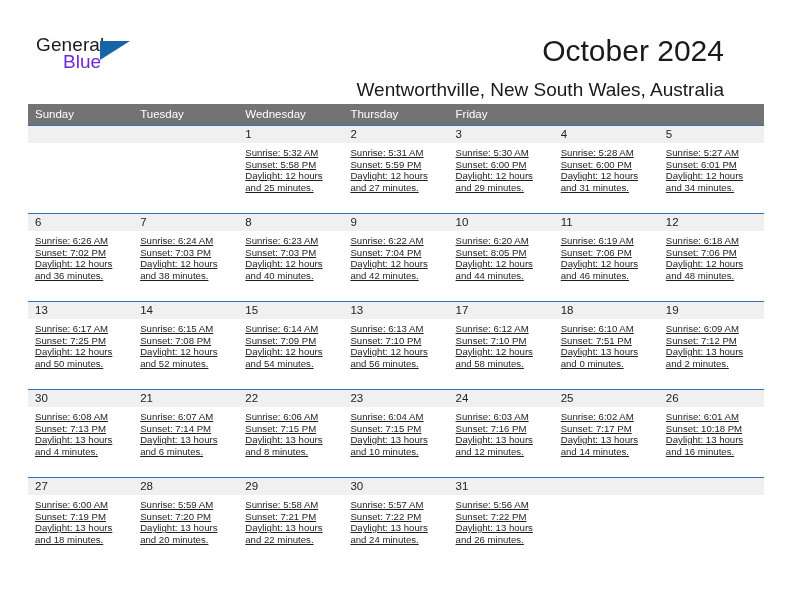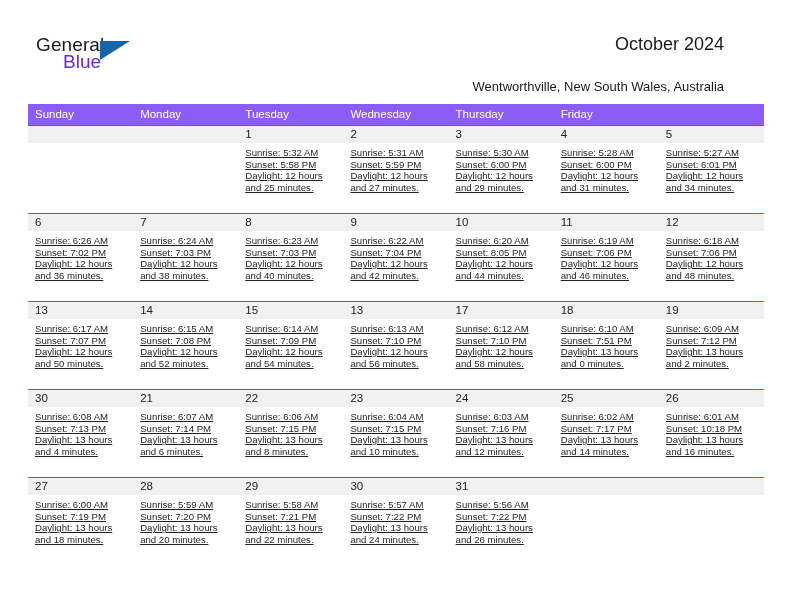--- a/index.html
+++ b/index.html
@@ -60,46 +60,46 @@
     top: 7px;
     width: 0;
     height: 0;
     border-left: 30px solid #1565a8;
     border-bottom: 19px solid transparent;
   }
   .title {
     position: absolute;
     right: 36px;
     top: 34px;
-    font-size: 18px;
+    font-size: 30px;
     color: #1a1a1a;
     text-align: right;
     white-space: nowrap;
   }
   .subtitle {
     position: absolute;
     right: 36px;
     top: 79px;
-    font-size: 13px;
+    font-size: 19px;
     color: #1a1a1a;
     text-align: right;
     white-space: nowrap;
   }
 
   
   .calendar {
     position: absolute;
     left: 28px;
     top: 104px;
     width: 736px;
   }
   .weekdays {
     display: grid;
     grid-template-columns: repeat(7, 1fr);
-    background: #8b5cf6;
+    background: #737373;
     height: 21px;
   }
   .weekday {
     color: #ffffff;
     font-size: 11.5px;
     line-height: 21px;
     padding-left: 7px;
     box-sizing: border-box;
     white-space: nowrap;
     overflow: hidden;
@@ -151,21 +151,20 @@
       <span class="logo-blue">Blue</span>
     </div>
 
     <div class="title">October 2024</div>
     <div class="subtitle">Wentworthville, New South Wales, Australia</div>
   </div>
 
   <div class="calendar">
     <div class="weekdays">
       <div class="weekday">Sunday</div>
-      <div class="weekday">Monday</div>
       <div class="weekday">Tuesday</div>
       <div class="weekday">Wednesday</div>
       <div class="weekday">Thursday</div>
       <div class="weekday">Friday</div>
     </div>
 
     <div class="week">
       <div class="cell empty">
         <div class="daynum-strip"></div>
 
@@ -285,21 +284,21 @@
           <div>and 48 minutes.</div>
         </div>
       </div>
     </div>
 
     <div class="week">
       <div class="cell">
         <div class="daynum-strip">13</div>
         <div class="info">
           <div>Sunrise: 6:17 AM</div>
-          <div>Sunset: 7:07 PM</div>
+          <div>Sunset: 7:25 PM</div>
           <div>Daylight: 12 hours</div>
           <div>and 50 minutes.</div>
         </div>
       </div>
       <div class="cell">
         <div class="daynum-strip">14</div>
         <div class="info">
           <div>Sunrise: 6:15 AM</div>
           <div>Sunset: 7:08 PM</div>
           <div>Daylight: 12 hours</div>

